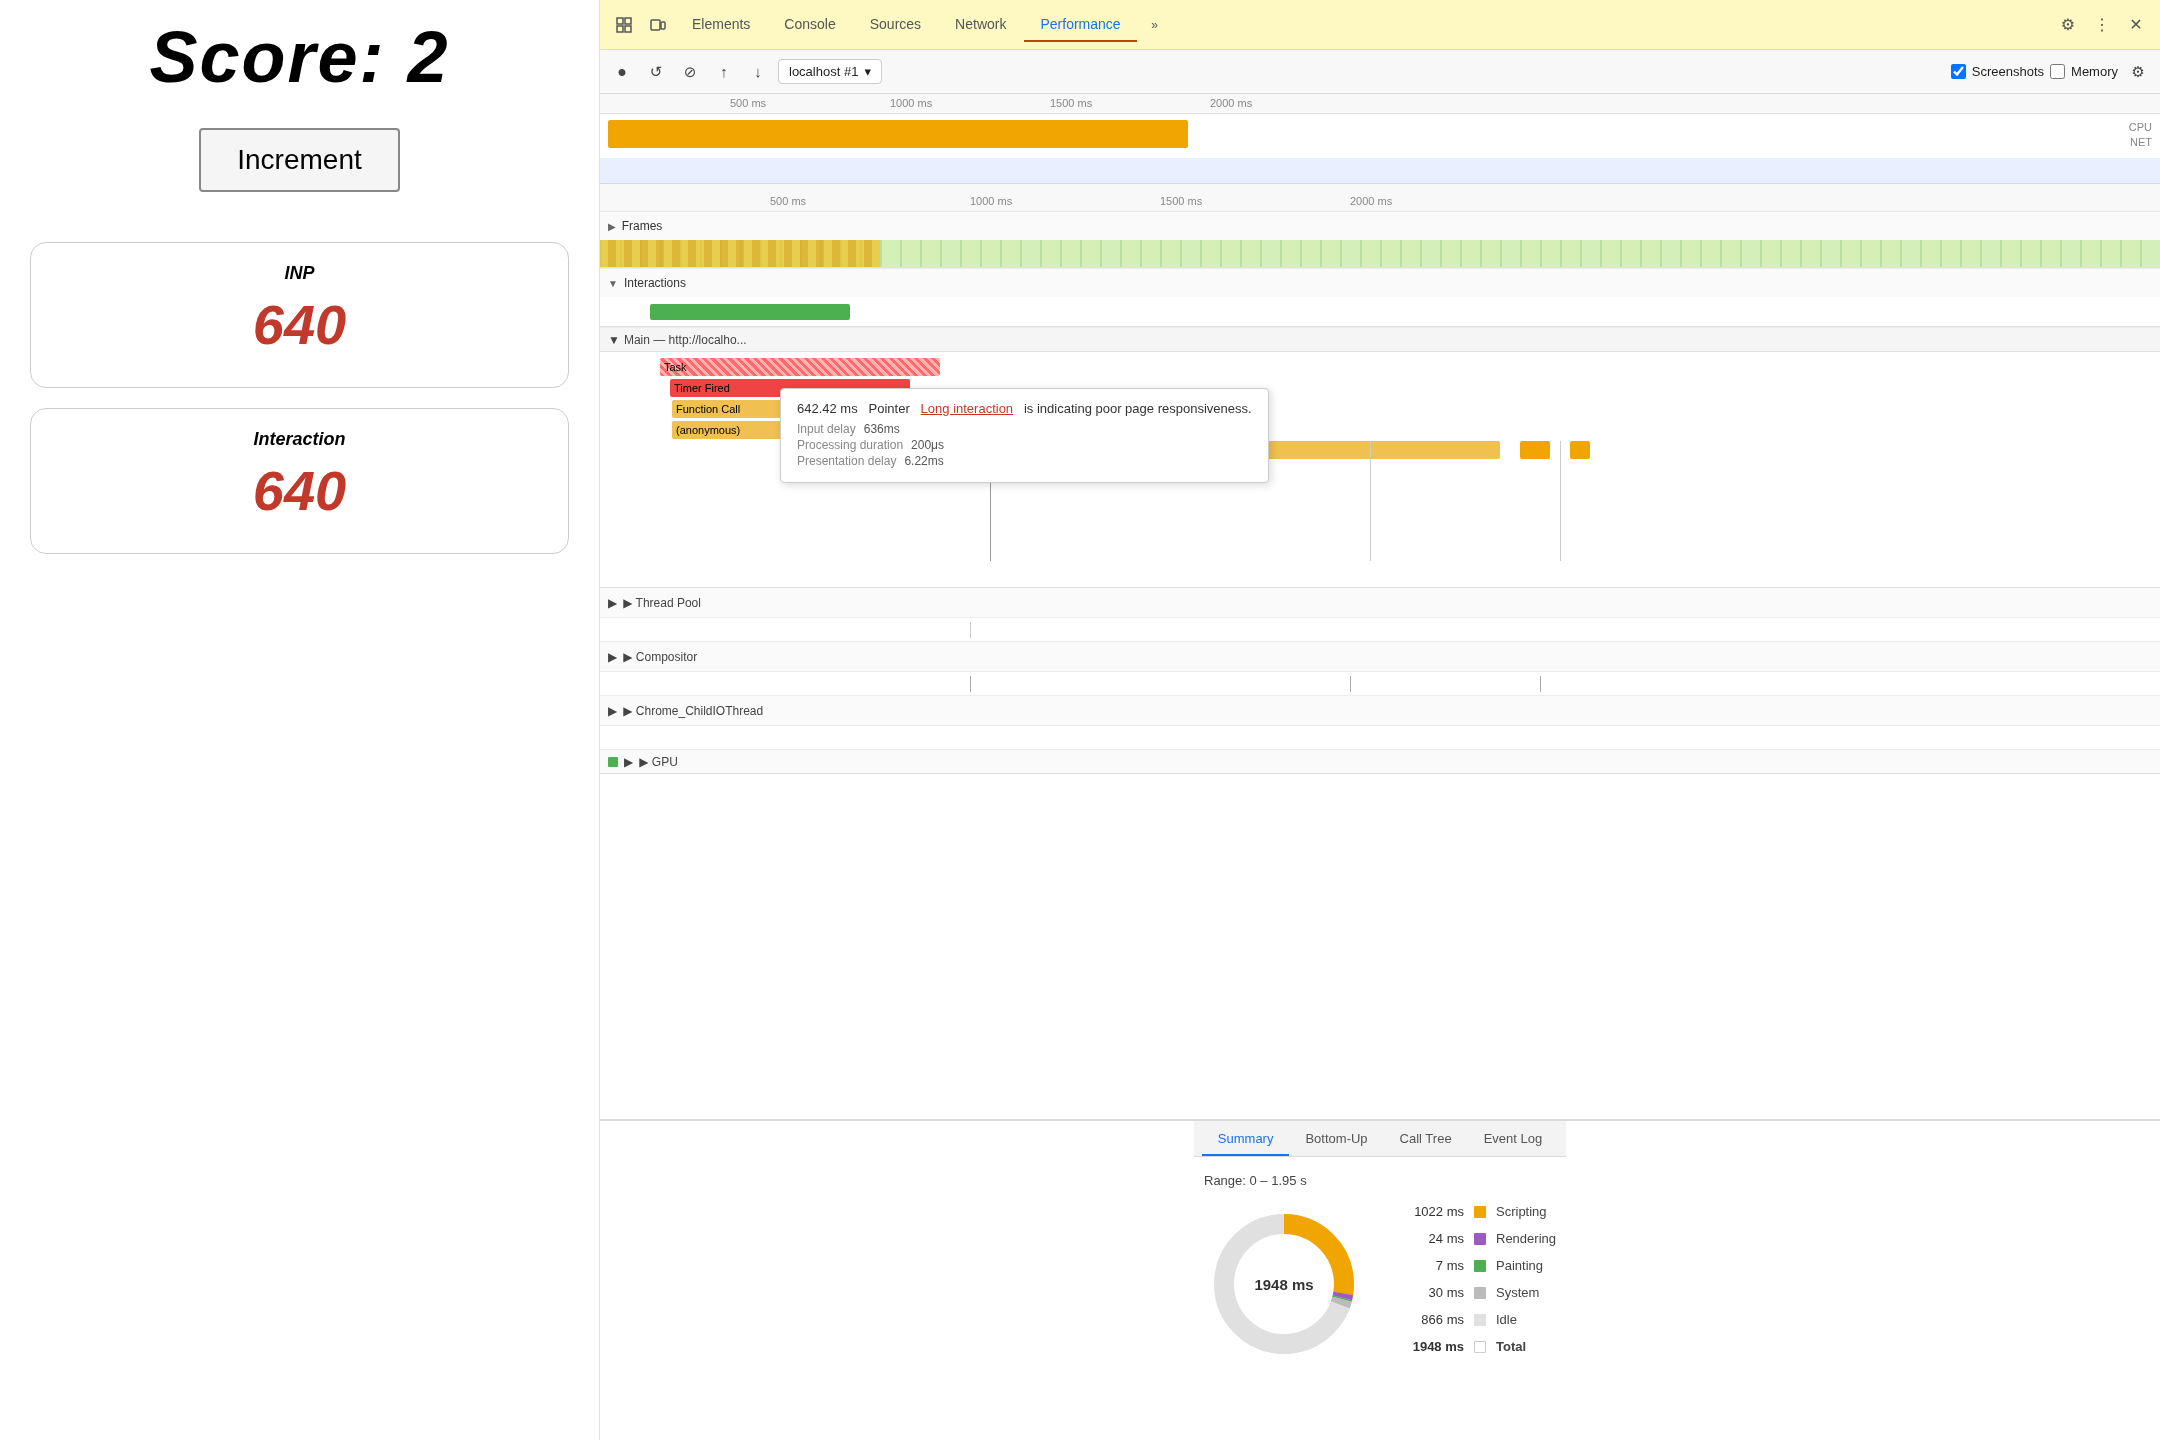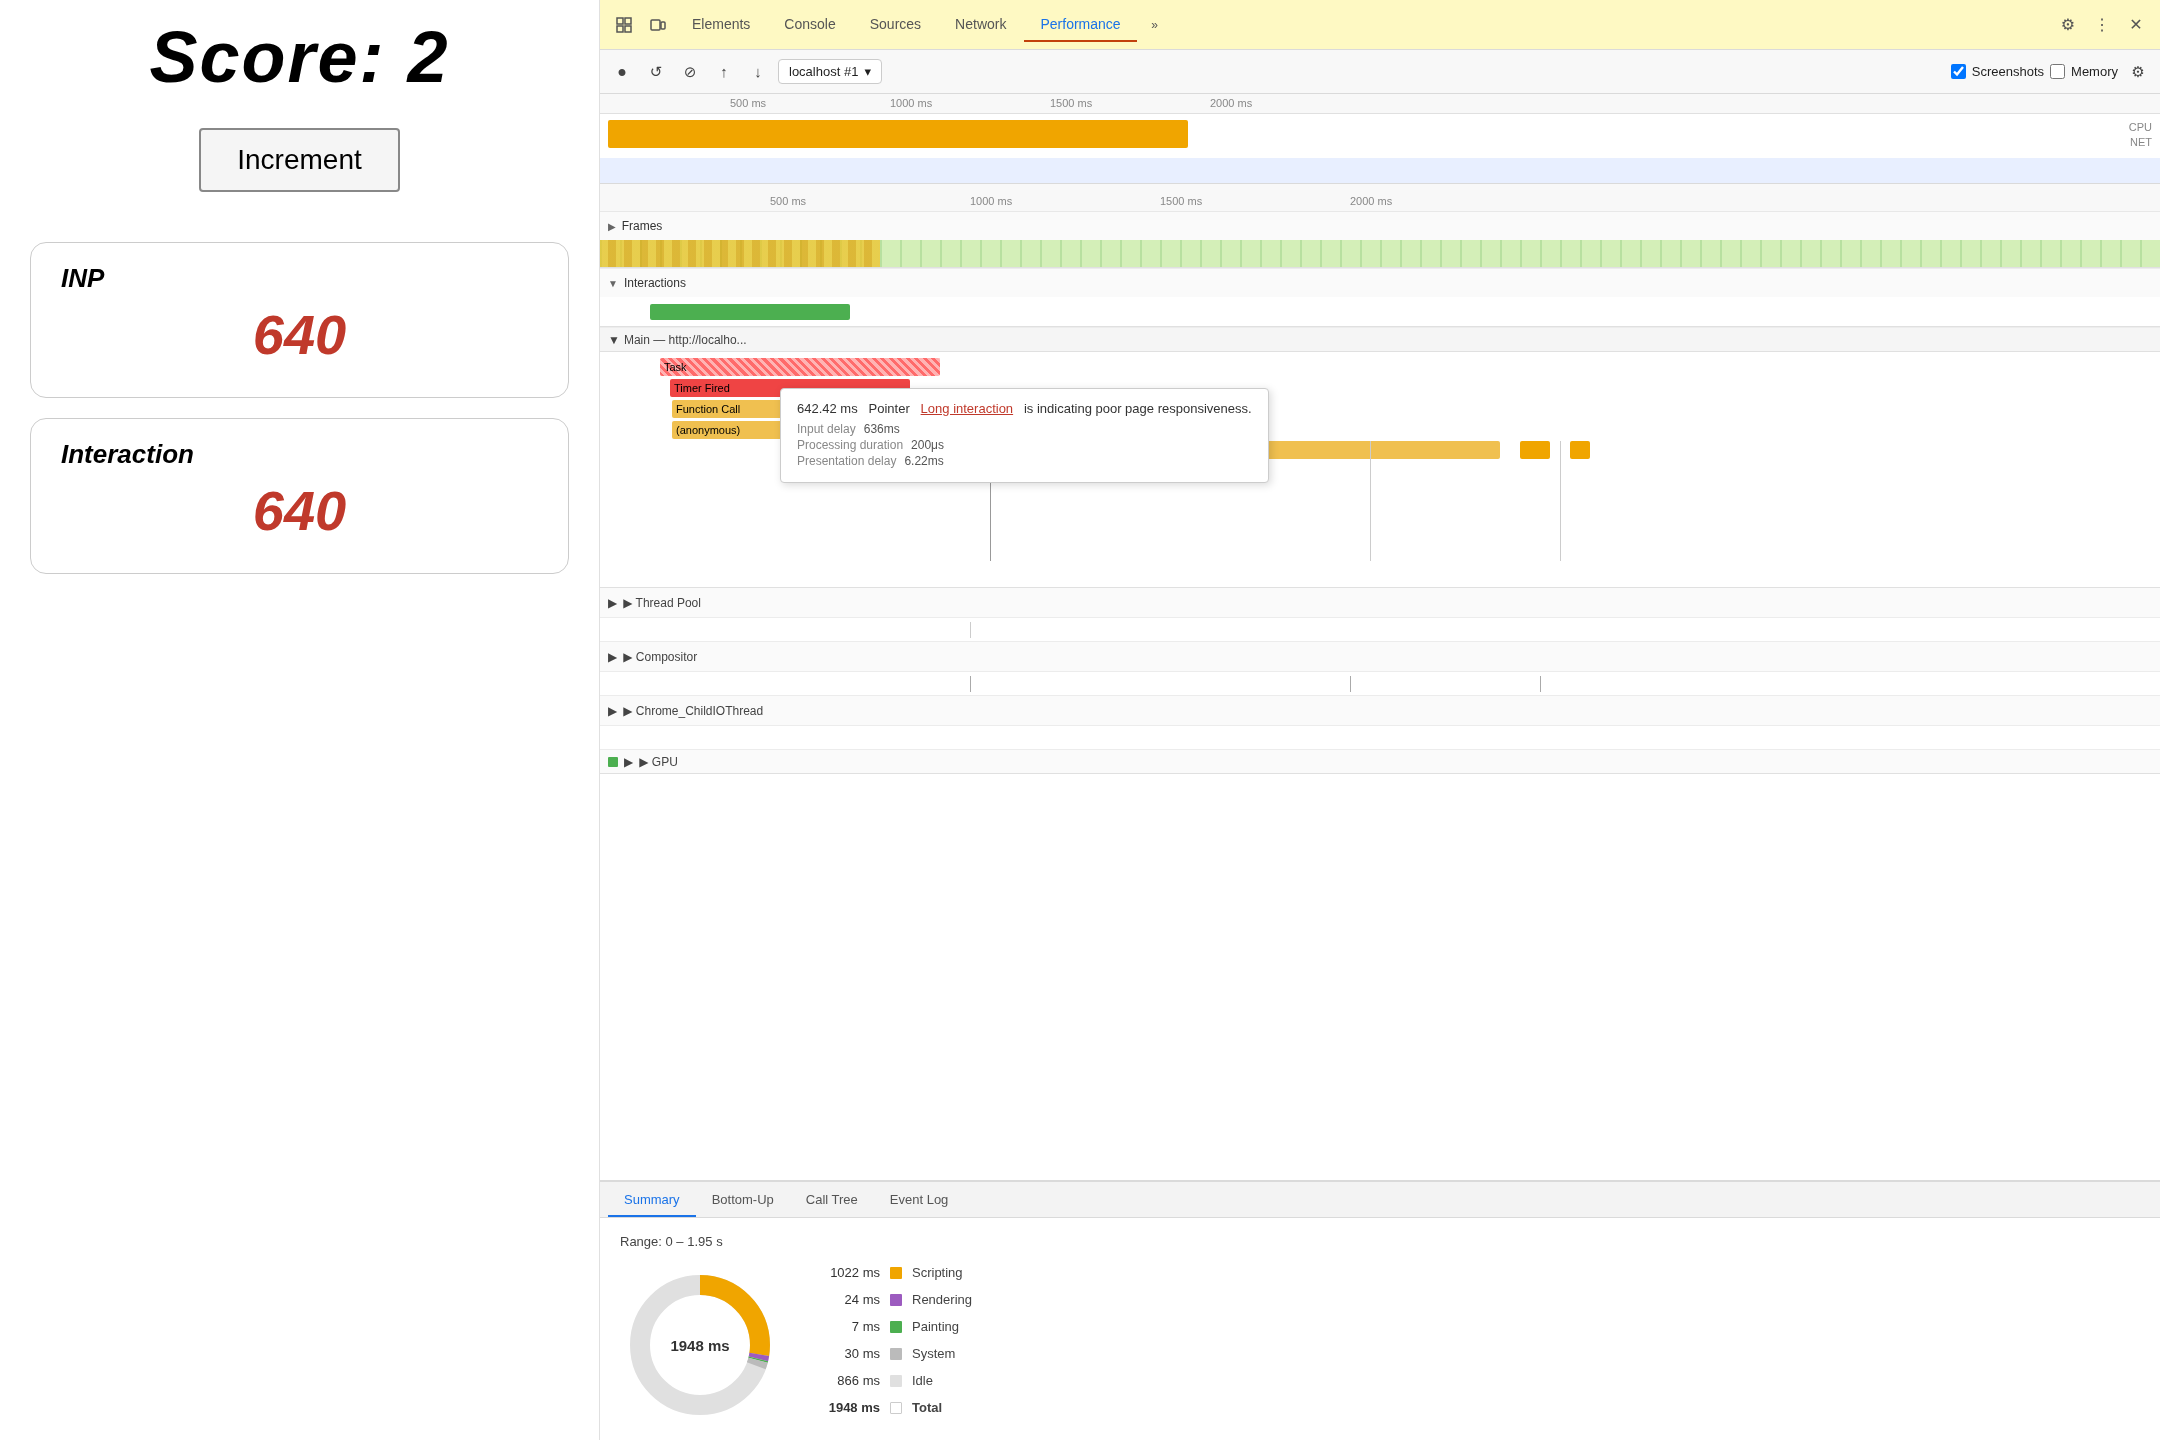--- a/index.html
+++ b/index.html
@@ -43,25 +43,26 @@
     .metric-card {
       width: 100%;
       border: 1.5px solid #ccc;
       border-radius: 16px;
       padding: 20px 30px 30px;
       margin-bottom: 20px;
       display: flex;
       flex-direction: column;
     }
     .metric-label {
-      font-size: 26px;
+      font-size: 18px;
       font-weight: 700;
       font-style: italic;
       color: #000;
       margin-bottom: 8px;
+      text-align: center;
     }
     .metric-value {
       font-size: 56px;
       font-weight: 900;
       font-style: italic;
       text-align: center;
     }
     .metric-value.red { color: #c0392b; }
     .metric-value.green { color: #27ae60; }
     .metric-value.black { color: #000; }
@@ -378,25 +379,26 @@
       cursor: pointer;
     }
     .gpu-dot {
       width: 10px; height: 10px;
       background: #4caf50;
       border-radius: 1px;
     }
 
     
     #bottom-panel {
-      height: 260px;
+      height: 321px;
       border-top: 2px solid #dadada;
       display: flex;
       flex-direction: column;
       background: #fff;
+      align-items: center;
     }
     #bottom-tabs {
       display: flex;
       height: 36px;
       border-bottom: 1px solid #dadada;
       background: #f3f3f3;
       padding: 0 8px;
     }
     .bottom-tab {
       padding: 8px 16px;

